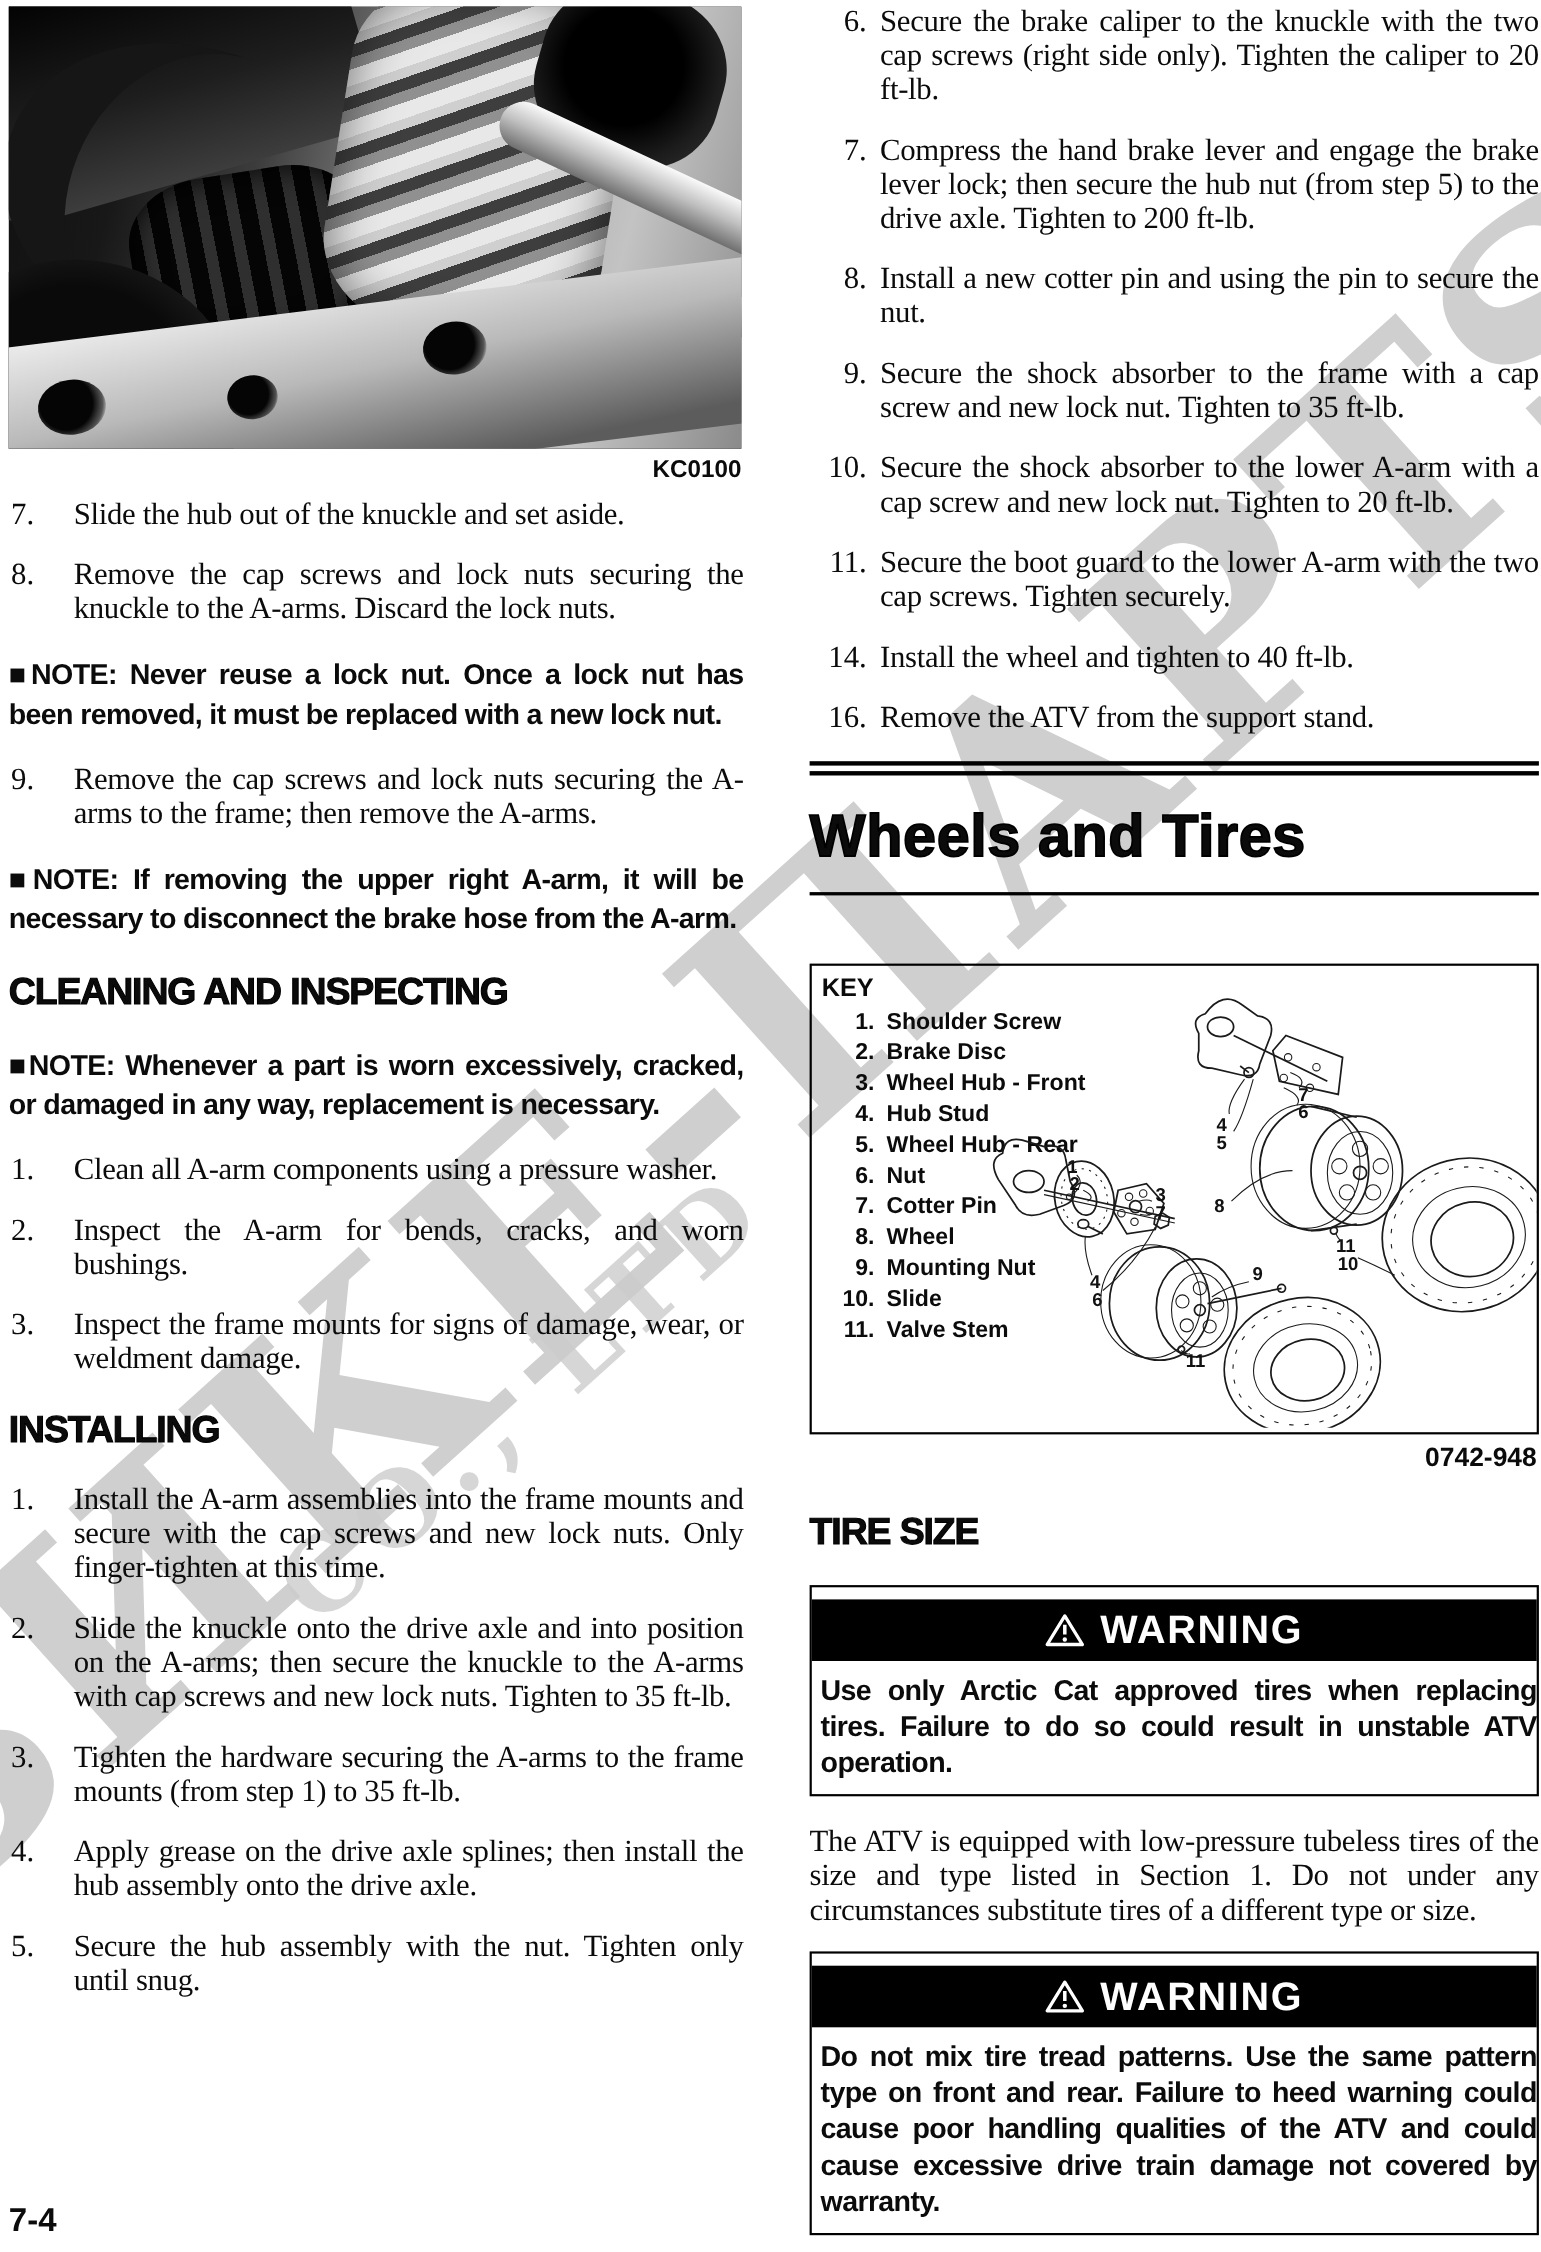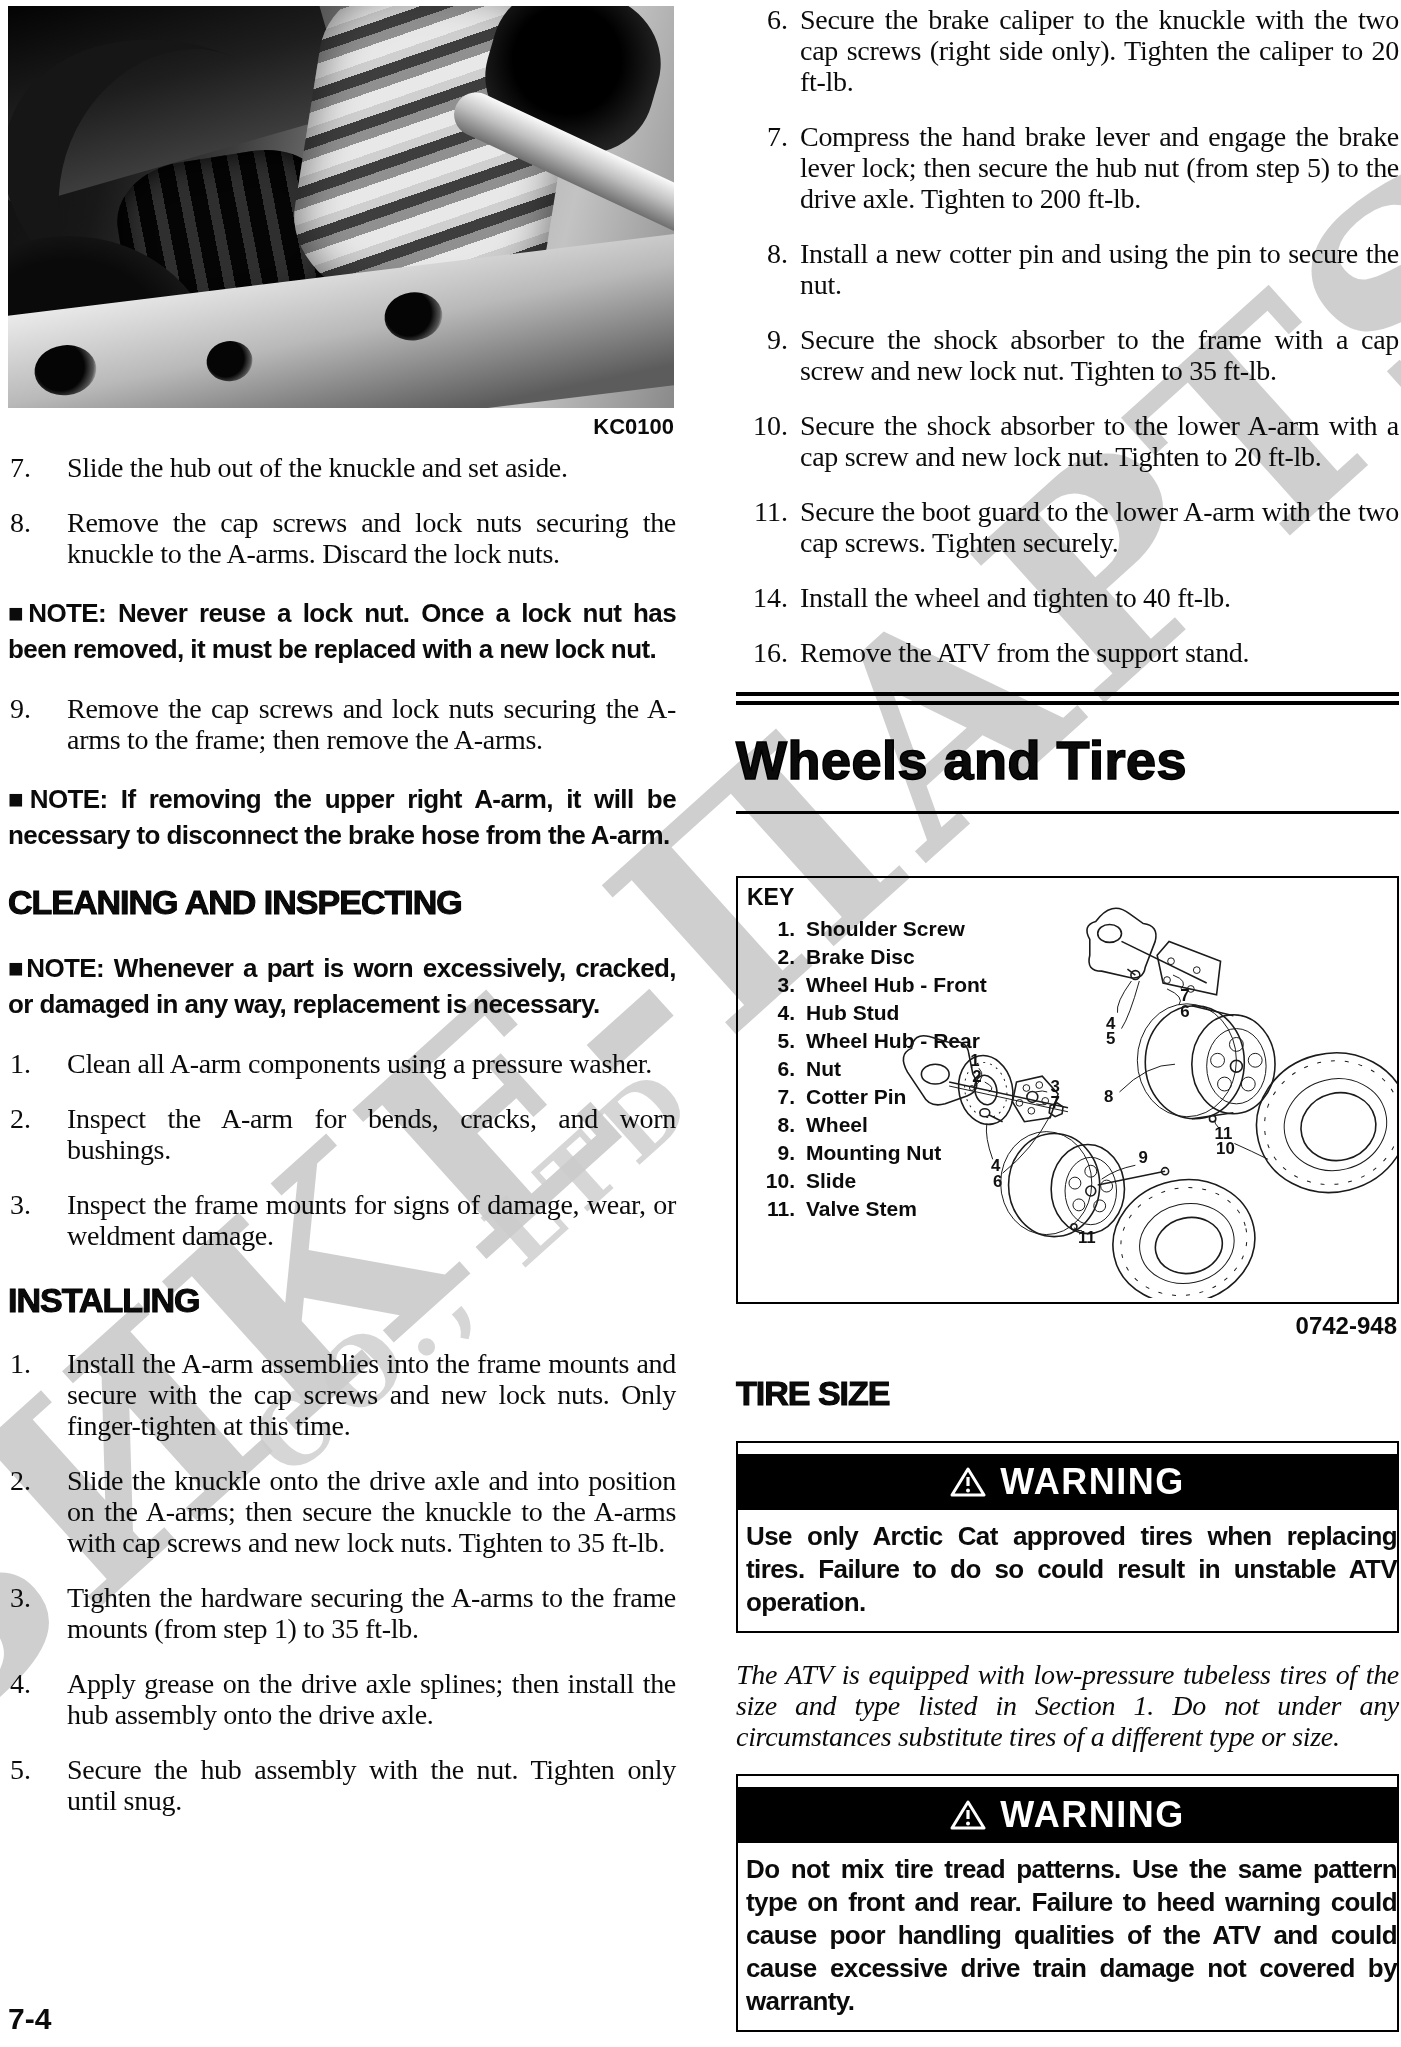--- a/index.html
+++ b/index.html
@@ -74,21 +74,21 @@
   
   .warnbox{border:2.5px solid #000;margin-top:28px;}
   .warn-head{
     background:#000;color:#fff;height:56px;display:flex;align-items:center;justify-content:center;gap:14px;
     font-family:"Liberation Sans",sans-serif;font-weight:900;font-size:36px;letter-spacing:1.5px;margin-top:11px;
   }
   .warn-body{
     padding:10px 0 12px 8px;font-family:"Liberation Sans",sans-serif;font-weight:700;
     font-size:26px;line-height:33px;letter-spacing:-0.6px;text-align:justify;
   }
-  .para{font-size:28px;line-height:31px;letter-spacing:-0.3px;text-align:justify;margin-top:26px;font-style:italic;}
+  .para{font-size:28px;line-height:31px;letter-spacing:-0.3px;text-align:justify;margin-top:26px;}
   .page-num{position:absolute;left:8px;top:2002px;font-family:"Liberation Sans",sans-serif;font-weight:700;font-size:30px;z-index:3;}
 </style>
 </head>
 <body>
 
 <div class="watermark">
   <div class="wm-main">ВИКЕ-ПАРТS</div>
   <div class="wm-sub">CO., LTD</div>
 </div>
 

